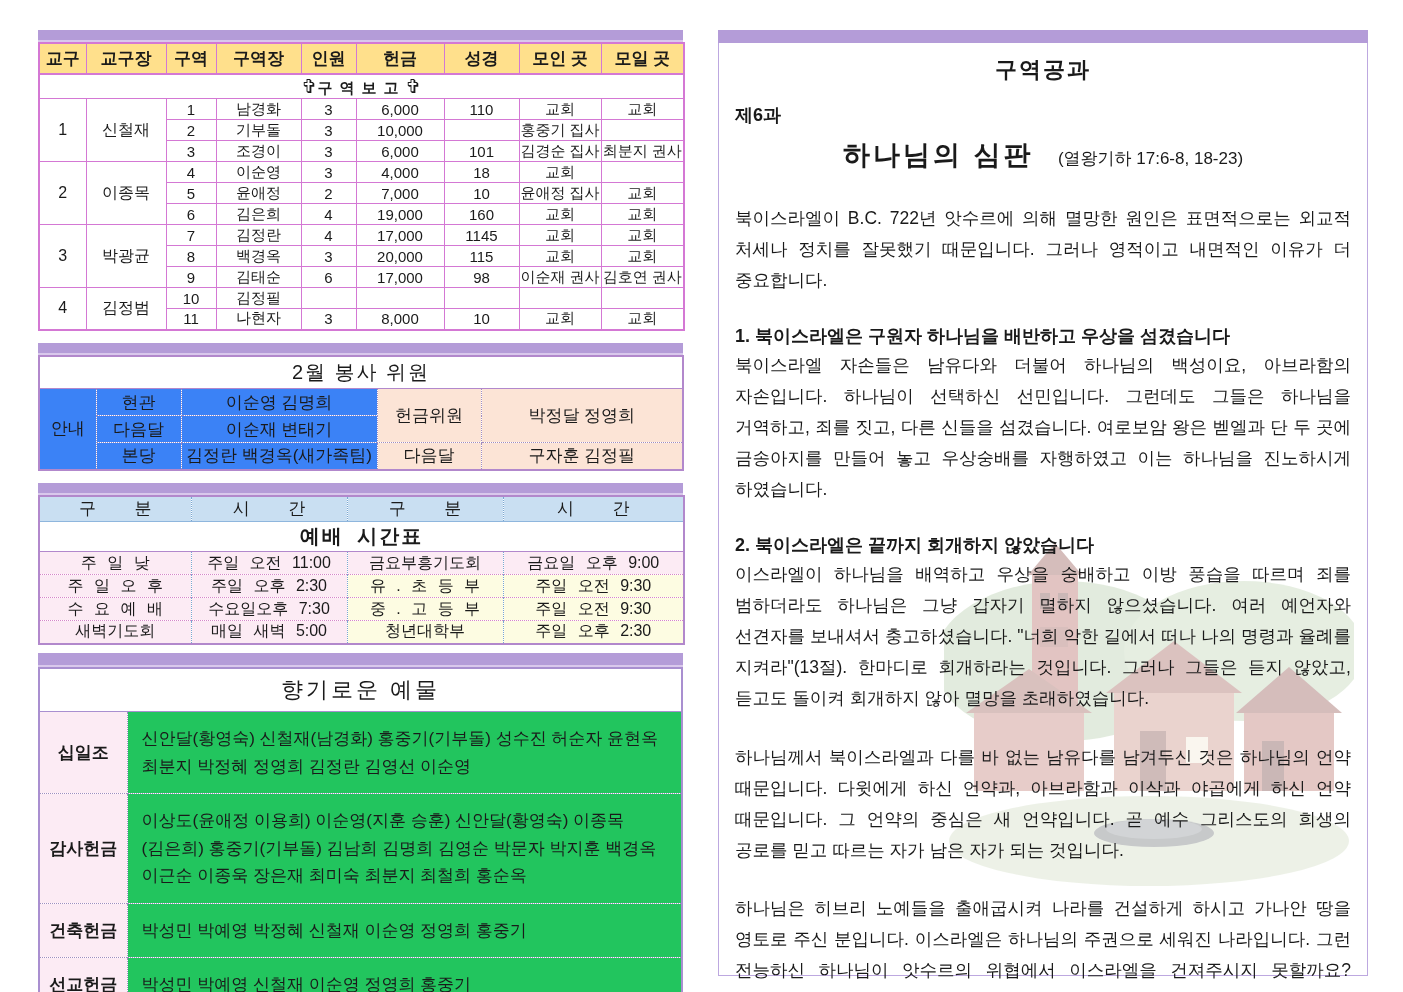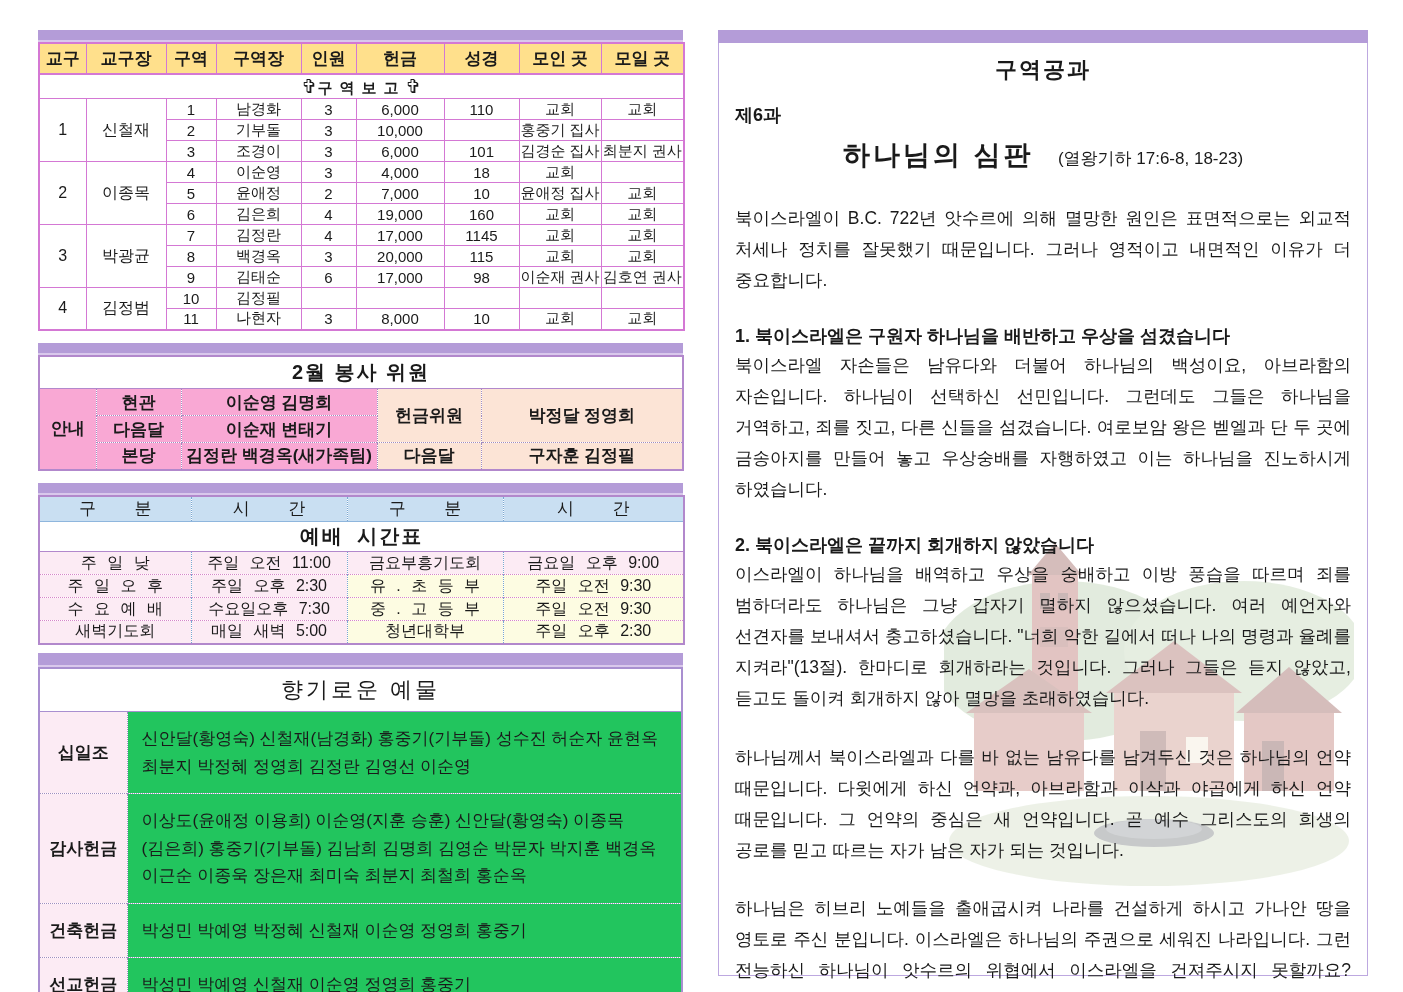--- a/index.html
+++ b/index.html
@@ -20,23 +20,23 @@
   .report-table { border:2px solid #d478d4; }
   .report-table td, .report-table th { border:1px solid #d478d4; }
   .tbl-title { font-size:21px; font-weight:bold; height:30px; background:#ffffff; letter-spacing:7px; }
   .tbl-title .cross { letter-spacing:0; font-size:19px; }
   .report-table thead th { background:#ffe08c; font-weight:bold; font-size:17px; height:31px; border-bottom:2px solid #d478d4; }
   .report-table tbody td { height:21px; font-size:15px; background:#ffffff; }
   .report-table td.grp { font-size:16px; }
 
   
   .service-table { border:2px solid #b288cc; }
-  .service-table td { border:1px dotted #a08cc0; font-weight:bold; font-size:17px; height:27px;margin-left:46px; }
+  .service-table td { border:1px dotted #a08cc0; font-weight:normal; font-size:17px; height:27px;margin-left:46px; }
   .service-table .title-row td { background:#fff; border:1px solid #b288cc; font-size:20px; height:33px; letter-spacing:2px; }
-  .service-table .green  { background:#f9a8d4; }
+  .service-table .green  { background:#3b82f6; }
   .service-table .orange { background:#fce4d6; }
 
   
   .schedule-table { border:2px solid #b288cc; }
   .schedule-table .title-row td { background:#fff; border:1px solid #b288cc; font-weight:bold; font-size:20px; height:30px; letter-spacing:2px; }
   .schedule-table th { background:#c9dff2; font-size:17px; height:26px; border:1px dotted #7aa6d0; border-top:1px solid #b288cc; border-bottom:1px solid #8fb6dd; word-spacing:34px; font-weight:normal; }
   .schedule-table tbody td { height:23px; font-size:16px; border-left:1px dotted #7aa6d0; border-top:1px dotted #d784c9; word-spacing:6px; }
   .schedule-table tbody td.pink   { background:#fcebf4; }
   .schedule-table tbody td.yellow { background:#fdfce2; }
 

